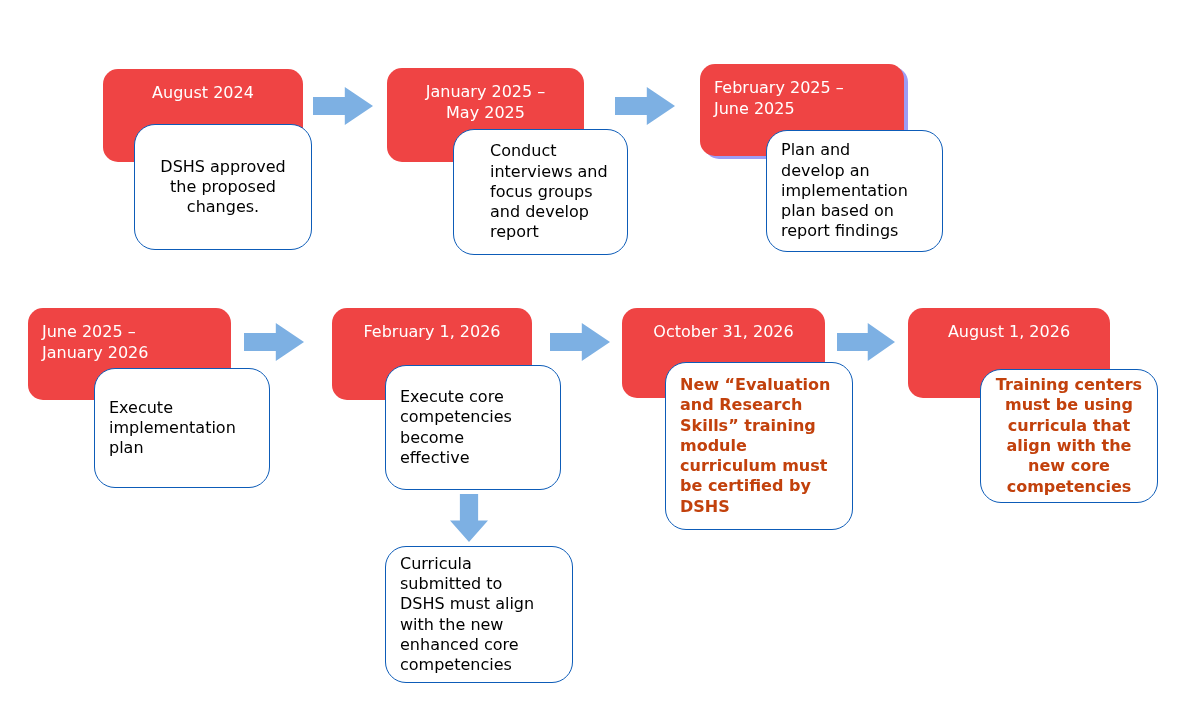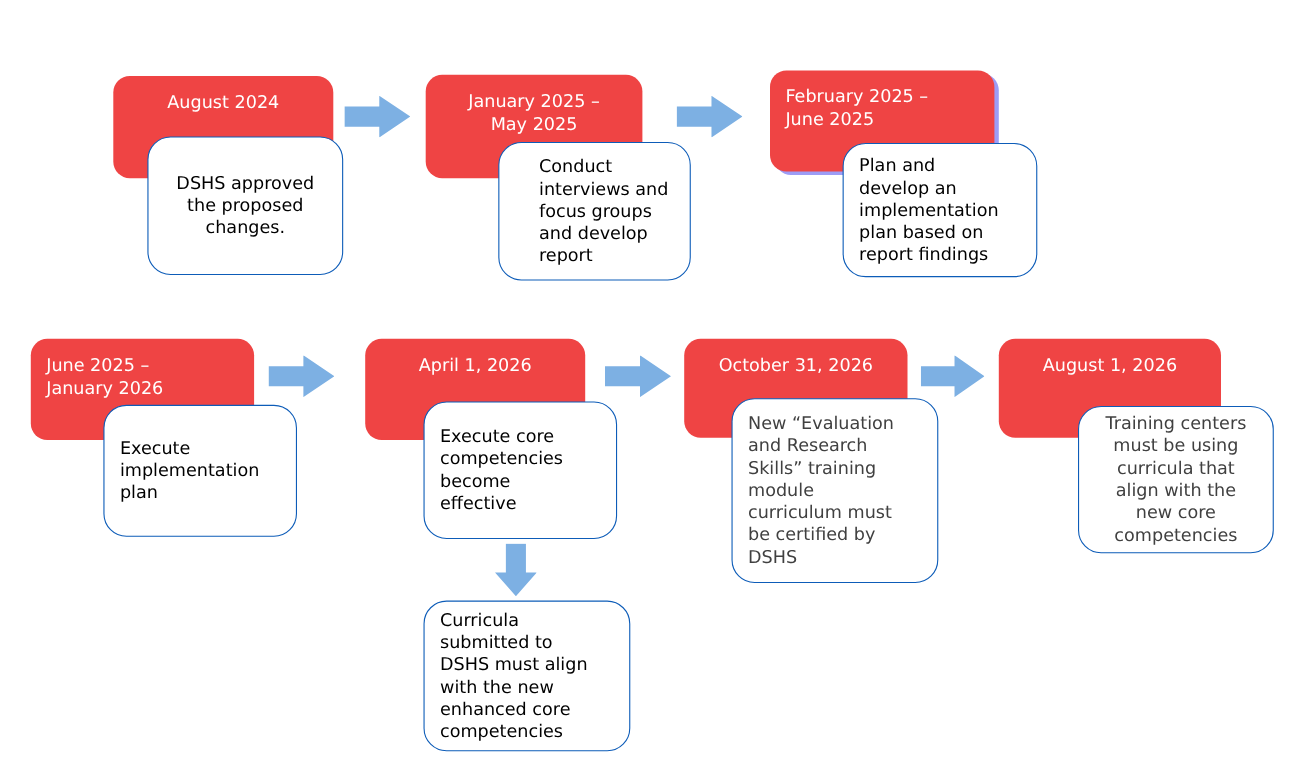--- a/index.html
+++ b/index.html
@@ -29,21 +29,21 @@
     box-sizing:border-box;
     font-size:16px;
     line-height:1.27;
     color:#000000;
     display:flex;
     align-items:center;
     padding:10px 14px;
     white-space:pre-line;
   }
   .descbox .txt{width:100%;}
-  .navy{color:#404040;}
+  .navy{color:#c2410c;font-weight:bold;}
   .ta-c{text-align:center;}
   .ta-l{text-align:left;}
   .arrow-right{
     position:absolute;
     background:#7db0e3;
     clip-path:polygon(0% 26%,53% 26%,53% 0%,100% 50%,53% 100%,53% 74%,0% 74%);
   }
   .arrow-down{
     position:absolute;
     background:#7db0e3;
@@ -109,21 +109,21 @@
 report findings</span></div>
 
   <div class="datebox d3 ta-l">June 2025 –
 January 2026</div>
   <div class="descbox b3 ta-l"><span class="txt">Execute
 implementation
 plan</span></div>
 
   <div class="arrow-right a2"></div>
 
-  <div class="datebox d4 ta-c">April 1, 2026</div>
+  <div class="datebox d4 ta-c">February 1, 2026</div>
   <div class="descbox b4 ta-l"><span class="txt">Execute core
 competencies
 become
 effective</span></div>
 
   <div class="arrow-right a3"></div>
 
   <div class="datebox d5 ta-c">October 31, 2026</div>
   <div class="descbox b5 ta-l navy"><span class="txt">New “Evaluation
 and Research

